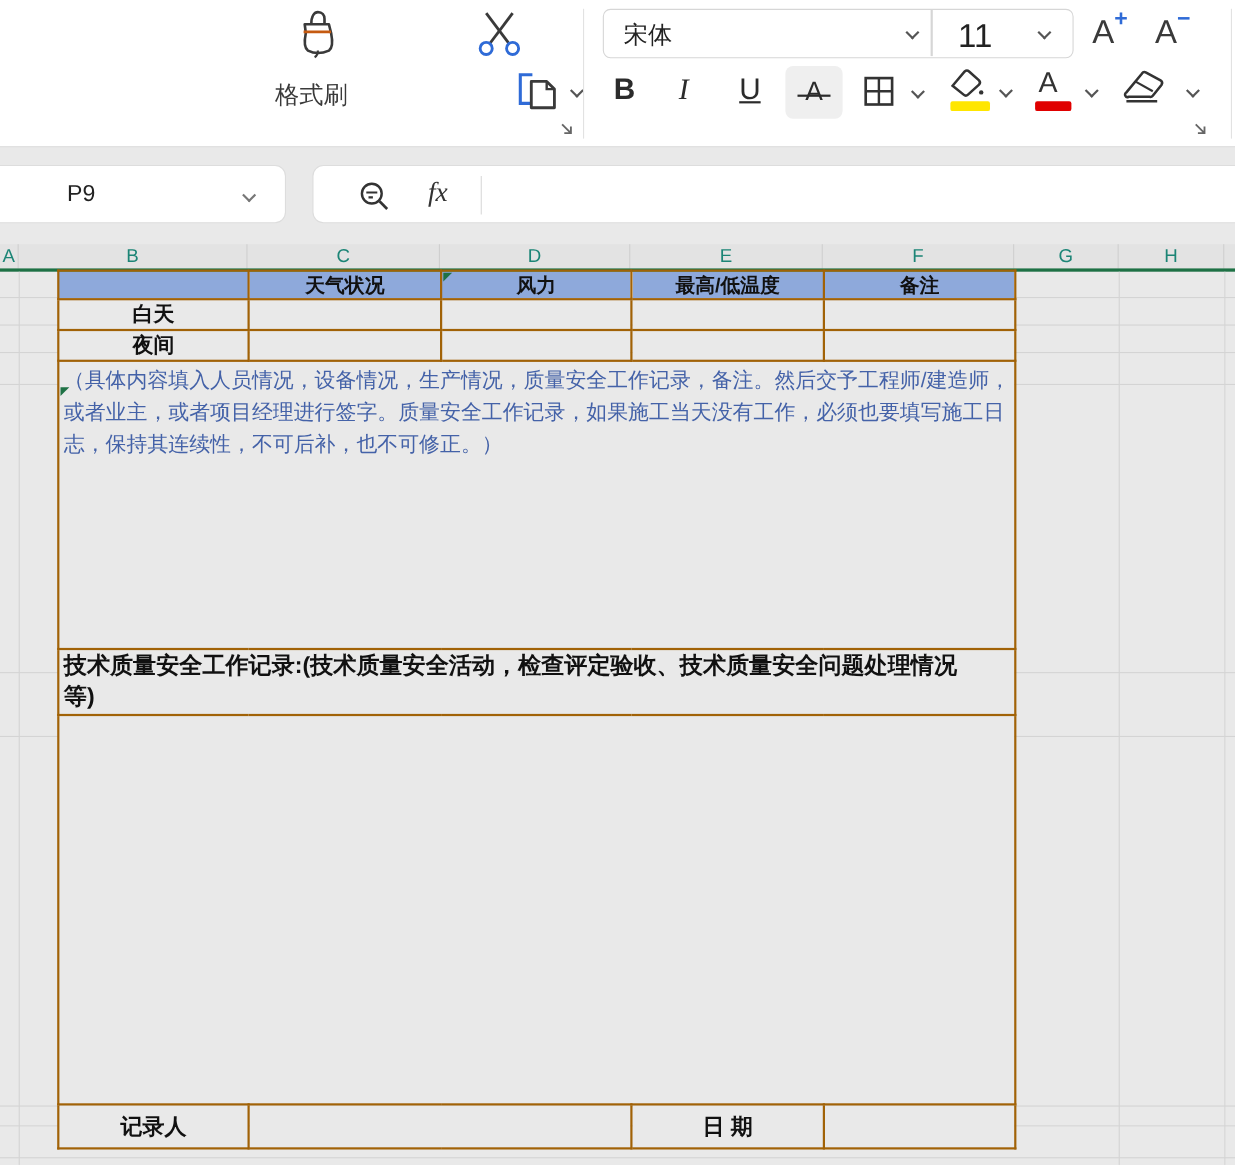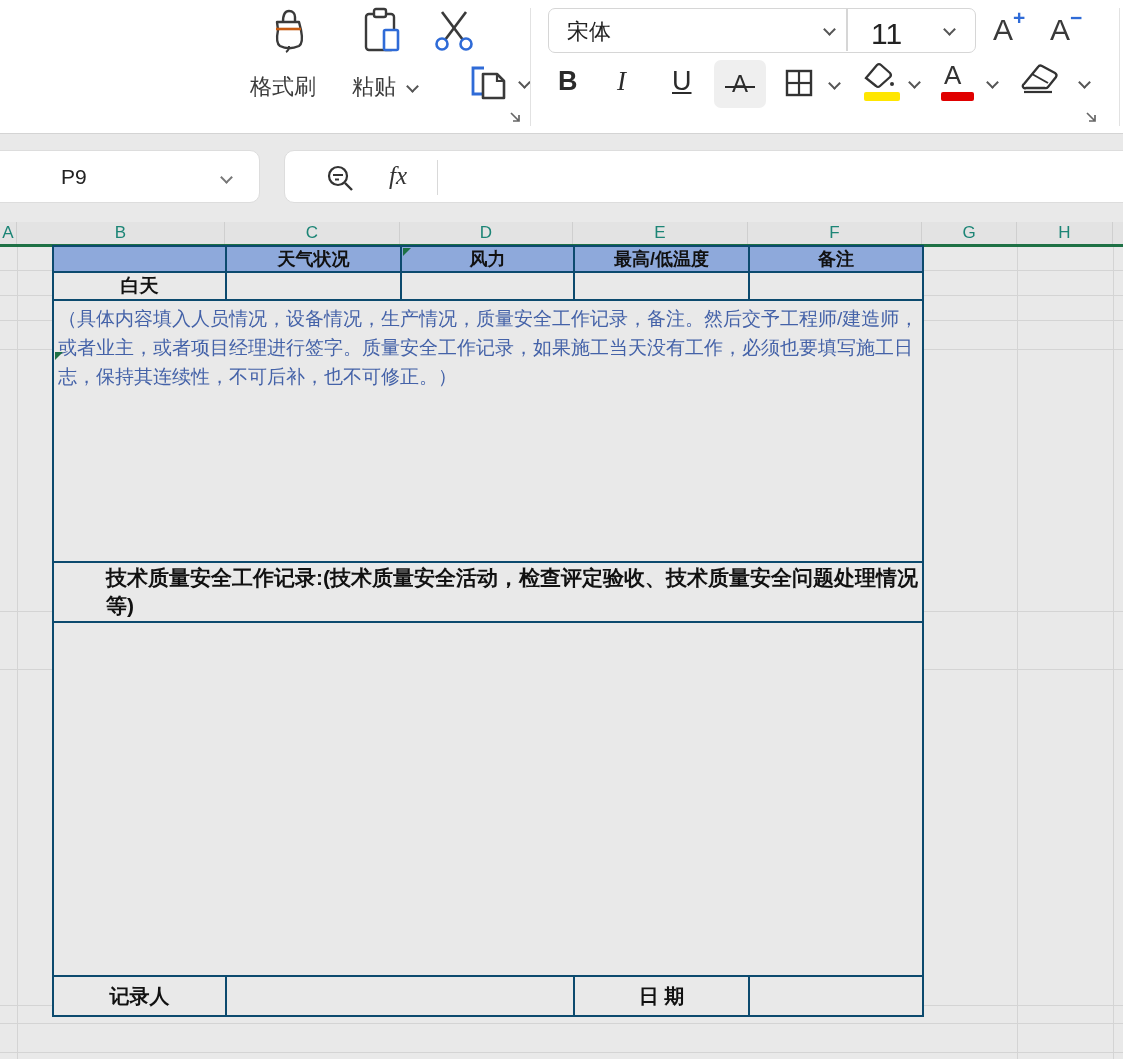--- a/index.html
+++ b/index.html
@@ -45,29 +45,29 @@
   
   .sheet { position:absolute; left:0; top:215px; width:1123px; height:844px; background:#e9e9e9; }
   .colhead { position:absolute; left:0; top:7px; width:1123px; height:22px; background:#e3e3e3; }
   .colhead .cell { position:absolute; top:0; height:22px; line-height:22px; text-align:center; font-size:17px; color:#1c8576; border-right:1px solid #cfcfcf; }
   .greenline { position:absolute; left:0; top:29px; width:1123px; height:3px; background:#1e7145; }
 
   .hgrid { position:absolute; left:0; width:1123px; height:1px; background:#d4d4d4; }
   .vgrid { position:absolute; top:32px; width:1px; height:812px; background:#d4d4d4; }
 
   table.log { position:absolute; left:52px; top:30px; width:872px; border-collapse:collapse; table-layout:fixed; z-index:2; }
-  table.log td { border:2px solid #0c4a6e; background:#e9e9e9; overflow:hidden; }
+  table.log td { border:2px solid #a16207; background:#e9e9e9; overflow:hidden; }
   tr.hdr td { background:#8ea9db; font-weight:bold; text-align:center; font-size:18px; color:#111; height:25px; }
   td.rowlab { font-weight:bold; text-align:center; font-size:19px; color:#111; }
   tr.small td { height:25px; }
   td.situation { height:29px; font-weight:bold; font-size:21px; color:#111; padding:1px 4px; white-space:nowrap; }
   td.note { height:262px; vertical-align:top; color:#4462a8; font-size:19px; line-height:29px; padding:3px 2px 0 4px; }
   td.note div { white-space:nowrap; }
   td.tech { height:58px; vertical-align:top; font-weight:bold; font-size:21px; color:#111; line-height:28px; padding:1px 4px; }
-  td.tech div { white-space:nowrap;margin-left:48px; }
+  td.tech div { white-space:nowrap; }
   td.bigblank { height:354px; }
   tr.bottom td { height:40px; font-weight:bold; font-size:20px; text-align:center; color:#111; }
 
   .tri { position:absolute; width:0; height:0; border-top:8px solid #1e7145; border-right:8px solid transparent; z-index:3; }
 </style>
 </head>
 <body>
 
 <div class="ribbon">
 
@@ -76,31 +76,20 @@
       <svg width="50" height="52" viewBox="0 0 50 52" fill="none">
         <path d="M19 16 c0-8 3-11 6-11 c4 0 6 3 6 6 l0 5" stroke="#3a3a3a" stroke-width="2.4"></path>
         <path d="M13 16 h22 l2 8 c2 10 1 14-2 16 c-7 3-13 3-19 0 c-3-2-4-6-2-16 z" stroke="#3a3a3a" stroke-width="2.4" stroke-linejoin="round"></path>
         <line x1="12" y1="23" x2="37" y2="23" stroke="#c55a11" stroke-width="2.6"></line>
         <path d="M25 40 c0 3-1 5-3 6" stroke="#3a3a3a" stroke-width="2"></path>
       </svg>
     </span>
     <span class="abs rb-label" style="left:-8px; top:68px;">格式刷</span>
   </div>
 
-  <div class="abs btn" style="left:352px; top:4px; width:70px; height:100px;">
-    <span class="abs" style="left:10px; top:2px;">
-      <svg width="42" height="52" viewBox="0 0 42 52" fill="none">
-        <rect x="4" y="8" width="28" height="36" rx="3" stroke="#3a3a3a" stroke-width="2.4"></rect>
-        <rect x="12" y="3" width="12" height="8" rx="2" stroke="#3a3a3a" stroke-width="2.4" fill="#fff"></rect>
-        <rect x="22" y="24" width="14" height="20" rx="1.5" stroke="#2f6bd7" stroke-width="2.6" fill="#fff"></rect>
-      </svg>
-    </span>
-    <span class="abs rb-label" style="left:0px; top:68px;">粘贴</span>
-    <span class="abs chv" style="left:56px; top:78px;"></span>
-  </div>
 
   <div class="abs btn" style="left:430px; top:8px; width:48px; height:48px;">
     <span>
       <svg width="48" height="46" viewBox="0 0 48 46" fill="none">
         <line x1="12" y1="4" x2="33" y2="32" stroke="#3a3a3a" stroke-width="2.6"></line>
         <line x1="36" y1="4" x2="15" y2="32" stroke="#3a3a3a" stroke-width="2.6"></line>
         <circle cx="12" cy="36" r="5.5" stroke="#2f6bd7" stroke-width="2.6"></circle>
         <circle cx="36" cy="36" r="5.5" stroke="#2f6bd7" stroke-width="2.6"></circle>
       </svg>
     </span>
@@ -258,20 +247,27 @@
       <td>最高/低温度</td>
       <td>备注</td>
     </tr>
     <tr class="small">
       <td class="rowlab">白天</td>
       <td></td>
       <td></td>
       <td></td>
       <td></td>
     </tr>
+    <tr class="small">
+      <td class="rowlab">夜间</td>
+      <td></td>
+      <td></td>
+      <td></td>
+      <td></td>
+    </tr>
     <tr>
       <td class="note" colspan="5">
         <div>（具体内容填入人员情况，设备情况，生产情况，质量安全工作记录，备注。然后交予工程师/建造师，</div>
         <div>或者业主，或者项目经理进行签字。质量安全工作记录，如果施工当天没有工作，必须也要填写施工日</div>
         <div>志，保持其连续性，不可后补，也不可修正。）</div>
       </td>
     </tr>
     <tr>
       <td class="tech" colspan="5">
         <div>技术质量安全工作记录:(技术质量安全活动，检查评定验收、技术质量安全问题处理情况</div>

